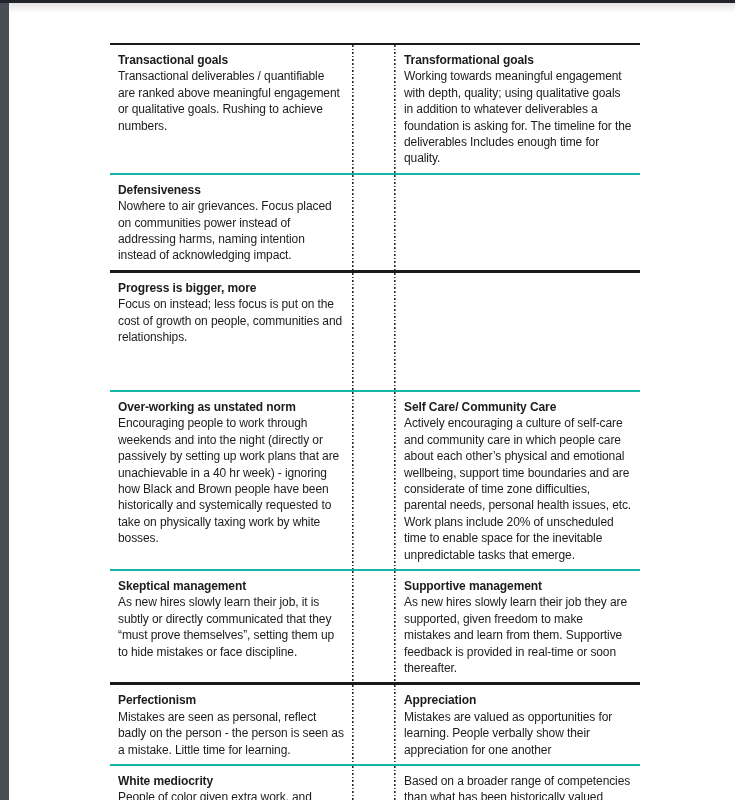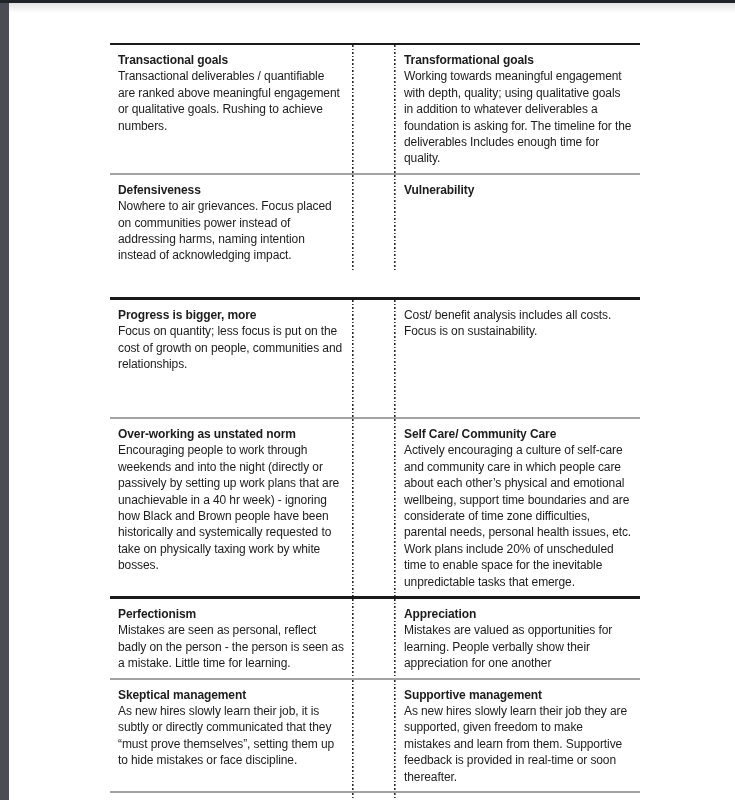--- a/index.html
+++ b/index.html
@@ -44,25 +44,25 @@
     top: 43px;
     width: 530px;
     border-top: 2px solid #1a1a1a;
     border-bottom: 2px solid #1a1a1a;
     box-sizing: border-box;
   }
   .row {
     display: grid;
     grid-template-columns: 242px 44px 244px;
   }
-  .row + .row { border-top: 2px solid #a3a3a3; }
+  .row + .row { border-top: 2px solid #14b8a6; }
   .row.bt3 { border-top: 3px solid #1a1a1a; }
   .r1 { min-height: 98px; }
   .r2 { min-height: 77px; }
-  .r3 { min-height: 117px; margin-top: 27px; }
+  .r3 { min-height: 117px; }
   .r4 { min-height: 148px; }
   .r5 { min-height: 70px; }
   .r6 { min-height: 83px; }
   .r7 { min-height: 115px; }
   .cell {
     padding: 7px 8px 6px 8px;
     font-size: 12px;
     line-height: 16.4px;
     letter-spacing: -0.1px;
   }
@@ -99,68 +99,66 @@
     </div>
   </div>
 
   <div class="row r2">
     <div class="cell">
       <div class="title">Defensiveness</div>
       <div class="body">Nowhere to air grievances. Focus placed on communities power instead of addressing harms, naming intention instead of acknowledging impact.</div>
     </div>
     <div class="spacer"></div>
     <div class="cell">
-      <div class="title">Vulnerability</div>
     </div>
   </div>
 
   <div class="row r3 bt3">
     <div class="cell">
       <div class="title">Progress is bigger, more</div>
-      <div class="body">Focus on quantity; less focus is put on the cost of growth on people, communities and relationships.</div>
+      <div class="body">Focus on instead; less focus is put on the cost of growth on people, communities and relationships.</div>
     </div>
     <div class="spacer"></div>
     <div class="cell">
-      <div class="body">Cost/ benefit analysis includes all costs. Focus is on sustainability.</div>
     </div>
   </div>
 
   <div class="row r4">
     <div class="cell">
       <div class="title">Over-working as unstated norm</div>
       <div class="body">Encouraging people to work through weekends and into the night (directly or passively by setting up work plans that are unachievable in a 40 hr week) - ignoring how Black and Brown people have been historically and systemically requested to take on physically taxing work by white bosses.</div>
     </div>
     <div class="spacer"></div>
     <div class="cell">
       <div class="title">Self Care/ Community Care</div>
       <div class="body">Actively encouraging a culture of self-care and community care in which people care about each other’s physical and emotional wellbeing, support time boundaries and are considerate of time zone difficulties, parental needs, personal health issues, etc. Work plans include 20% of unscheduled time to enable space for the inevitable unpredictable tasks that emerge.</div>
     </div>
   </div>
 
+  <div class="row r6">
+    <div class="cell">
+      <div class="title">Skeptical management</div>
+      <div class="body">As new hires slowly learn their job, it is subtly or directly communicated that they “must prove themselves”, setting them up to hide mistakes or face discipline.</div>
+    </div>
+    <div class="spacer"></div>
+    <div class="cell">
+      <div class="title">Supportive management</div>
+      <div class="body">As new hires slowly learn their job they are supported, given freedom to make mistakes and learn from them.  Supportive feedback is provided in real-time or soon thereafter.</div>
+    </div>
+  </div>
+
   <div class="row r5 bt3">
     <div class="cell">
       <div class="title">Perfectionism</div>
       <div class="body">Mistakes are seen as personal, reflect badly on the person - the person is seen as a mistake. Little time for learning.</div>
     </div>
     <div class="spacer"></div>
     <div class="cell">
       <div class="title">Appreciation</div>
       <div class="body">Mistakes are valued as opportunities for learning. People verbally show their appreciation for one another</div>
-    </div>
-  </div>
-
-  <div class="row r6">
-    <div class="cell">
-      <div class="title">Skeptical management</div>
-      <div class="body">As new hires slowly learn their job, it is subtly or directly communicated that they “must prove themselves”, setting them up to hide mistakes or face discipline.</div>
-    </div>
-    <div class="spacer"></div>
-    <div class="cell">
-      <div class="title">Supportive management</div>
-      <div class="body">As new hires slowly learn their job they are supported, given freedom to make mistakes and learn from them.  Supportive feedback is provided in real-time or soon thereafter.</div>
     </div>
   </div>
 
   <div class="row r7">
     <div class="cell">
       <div class="title">White mediocrity</div>
       <div class="body">People of color given extra work, and scrutinized while white staff with more years and/or formal credentials are given a pass, or promoted.</div>
     </div>
     <div class="spacer"></div>
     <div class="cell">

